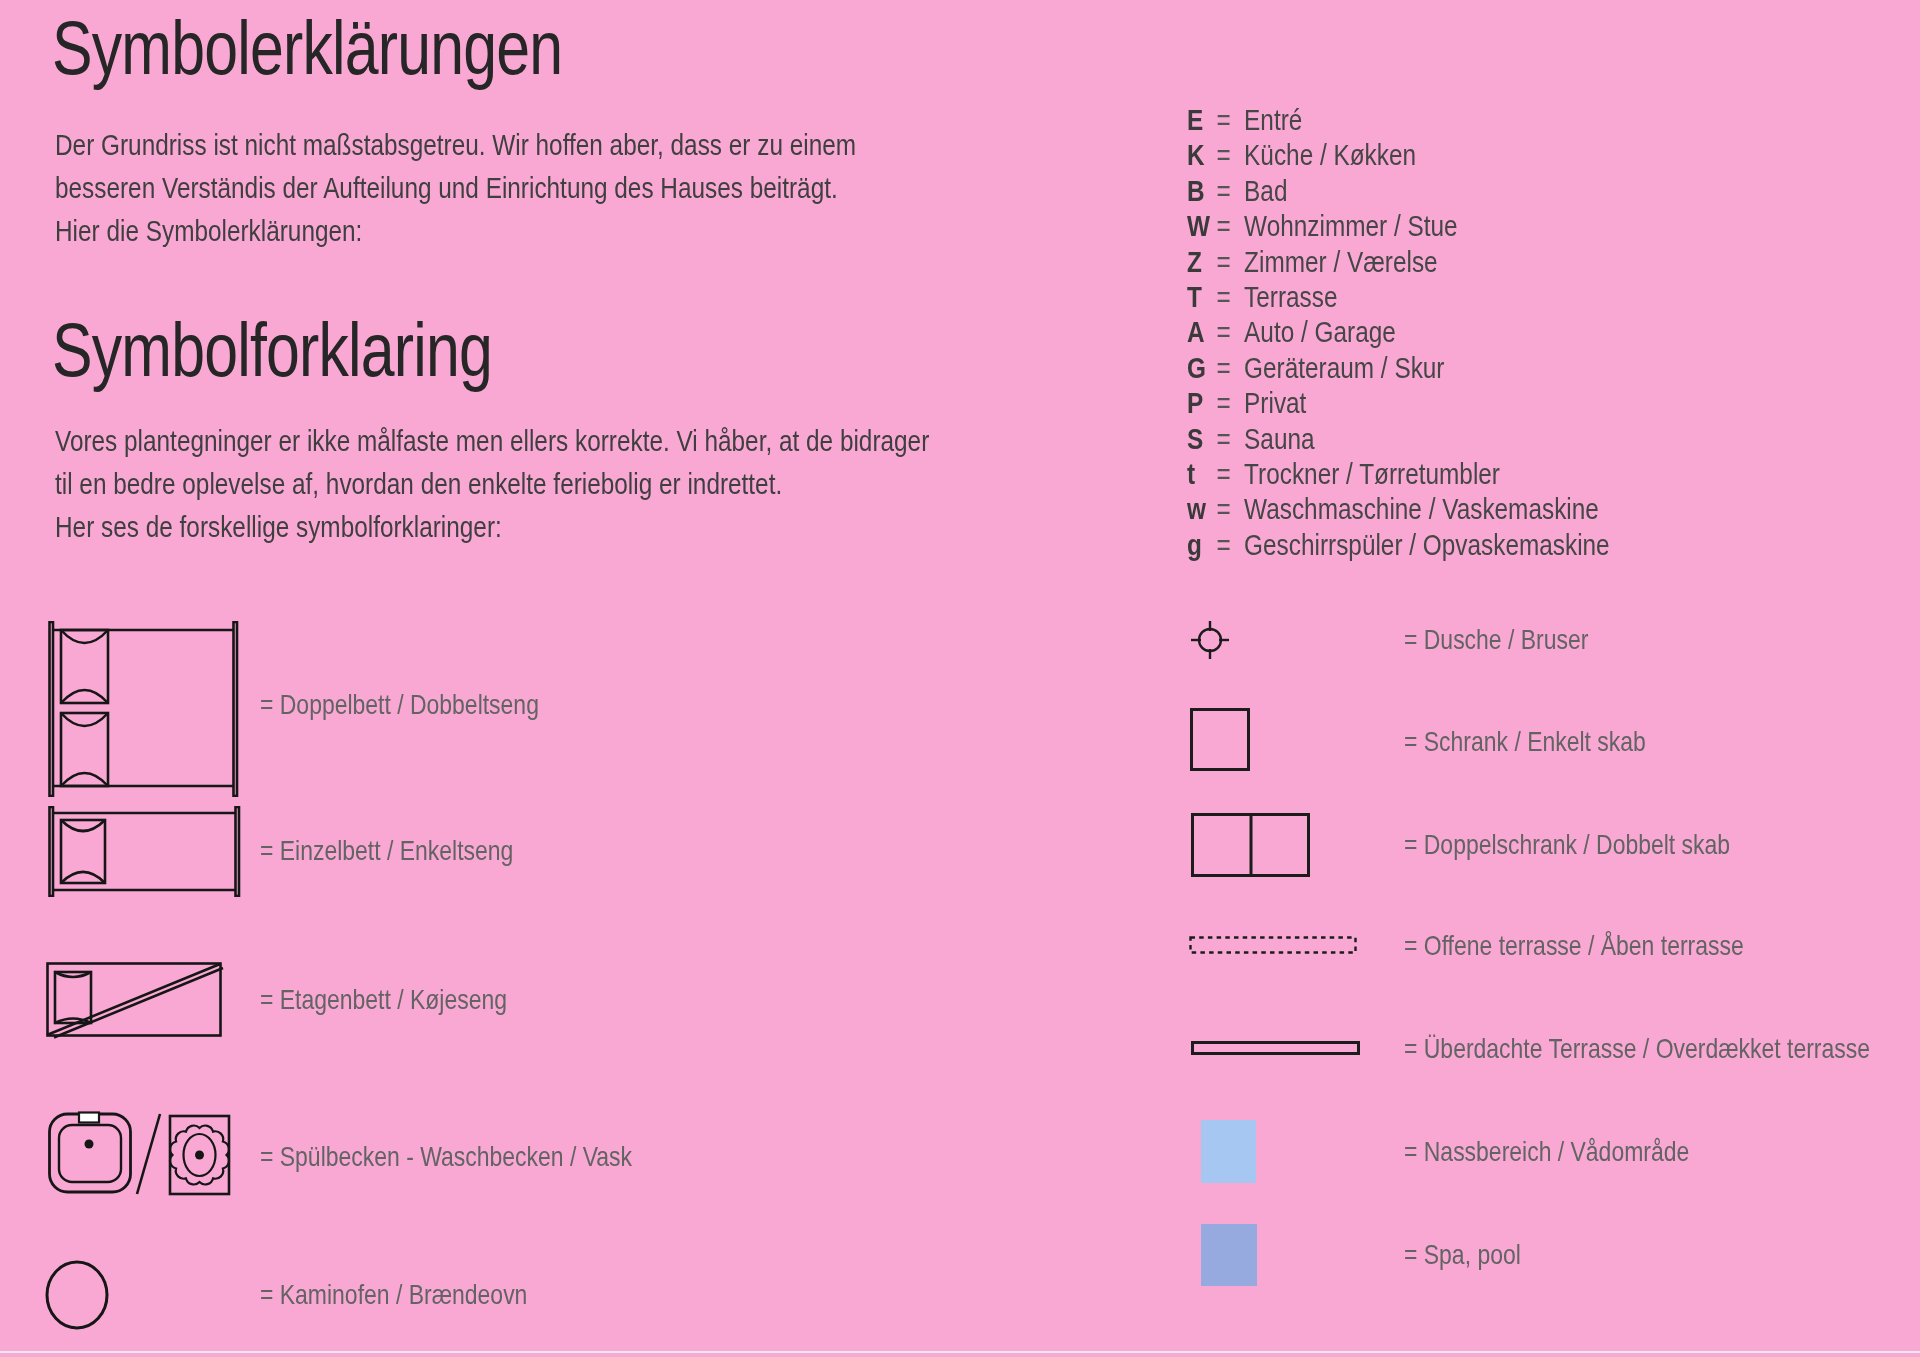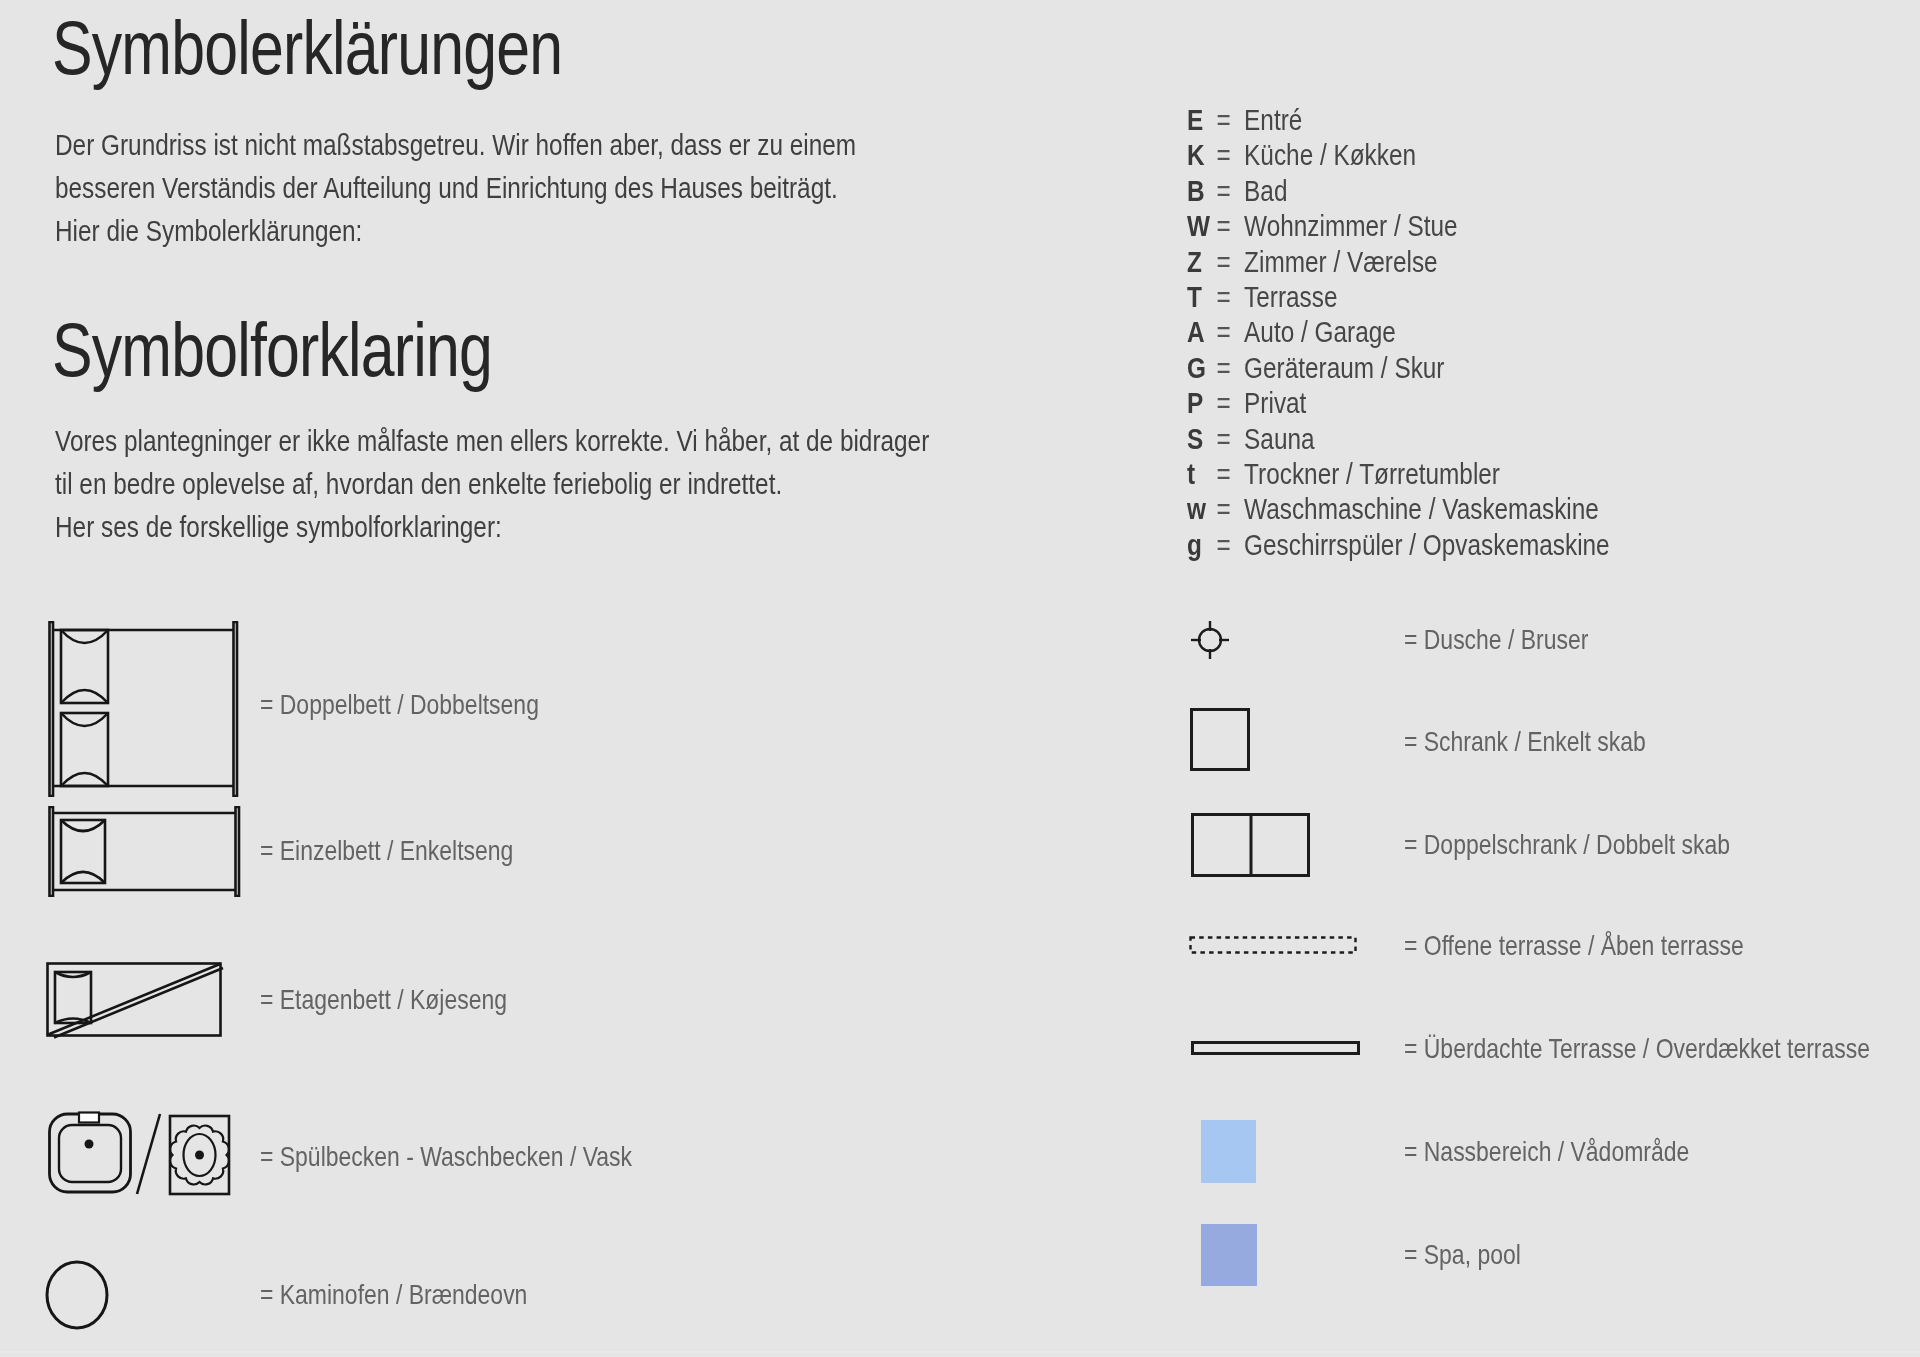--- a/index.html
+++ b/index.html
@@ -1,16 +1,16 @@
 <!DOCTYPE html>
 <html><head>
 <meta charset="utf-8">
 <style>
   html,body{margin:0;padding:0;background:#ffffff;}
-  .page{position:relative;width:1920px;height:1357px;background:#e5e5e5;overflow:hidden;
+  .page{position:relative;width:1920px;height:1357px;background:#f9a8d4;overflow:hidden;
         font-family:"Liberation Sans",sans-serif;color:#3f3f3f;}
   .abs{position:absolute;}
   .h1{font-size:76px;line-height:1;color:#262626;white-space:nowrap;
       transform:scaleX(0.80);transform-origin:0 0;letter-spacing:-1px;}
   .para{font-size:29px;line-height:43px;color:#3f3f3f;white-space:nowrap;
         transform:scaleX(0.84);transform-origin:0 0;}
   .abbr-list{font-size:29px;line-height:35.4px;transform:scaleX(0.84);transform-origin:0 0;white-space:nowrap;}
   .abbr-row{display:flex;}
   .abbr-letter{display:inline-block;width:35px;font-weight:bold;color:#3a3a3a;}
   .abbr-eq{display:inline-block;width:33px;color:#555;}

